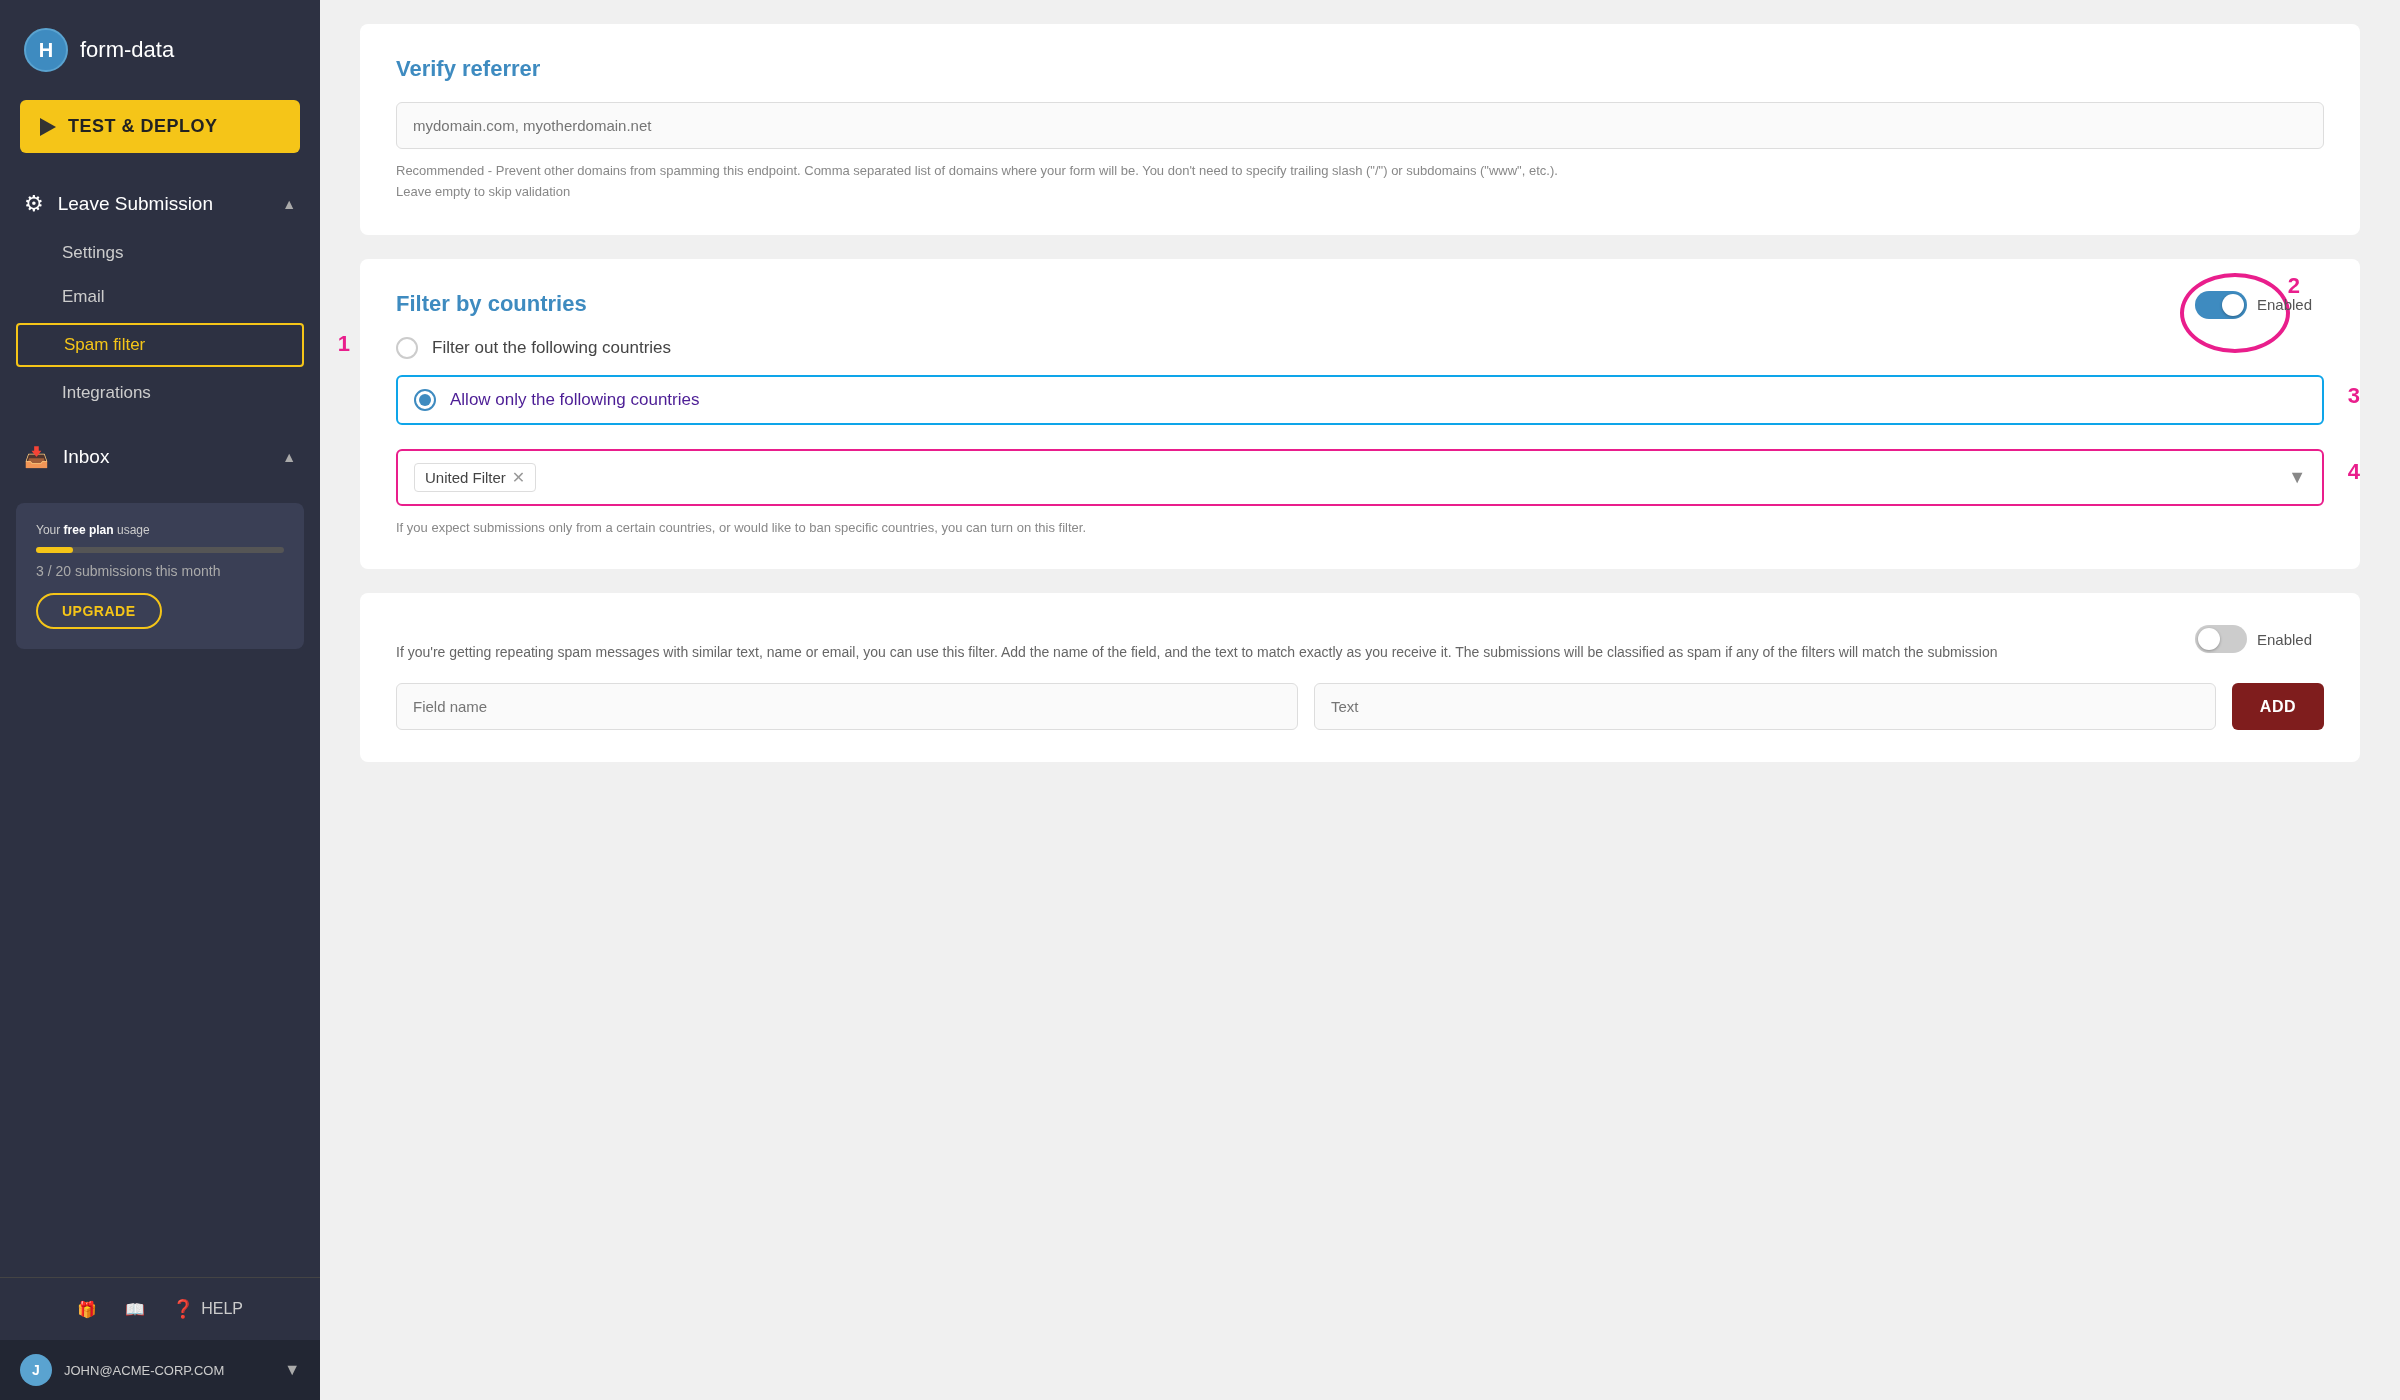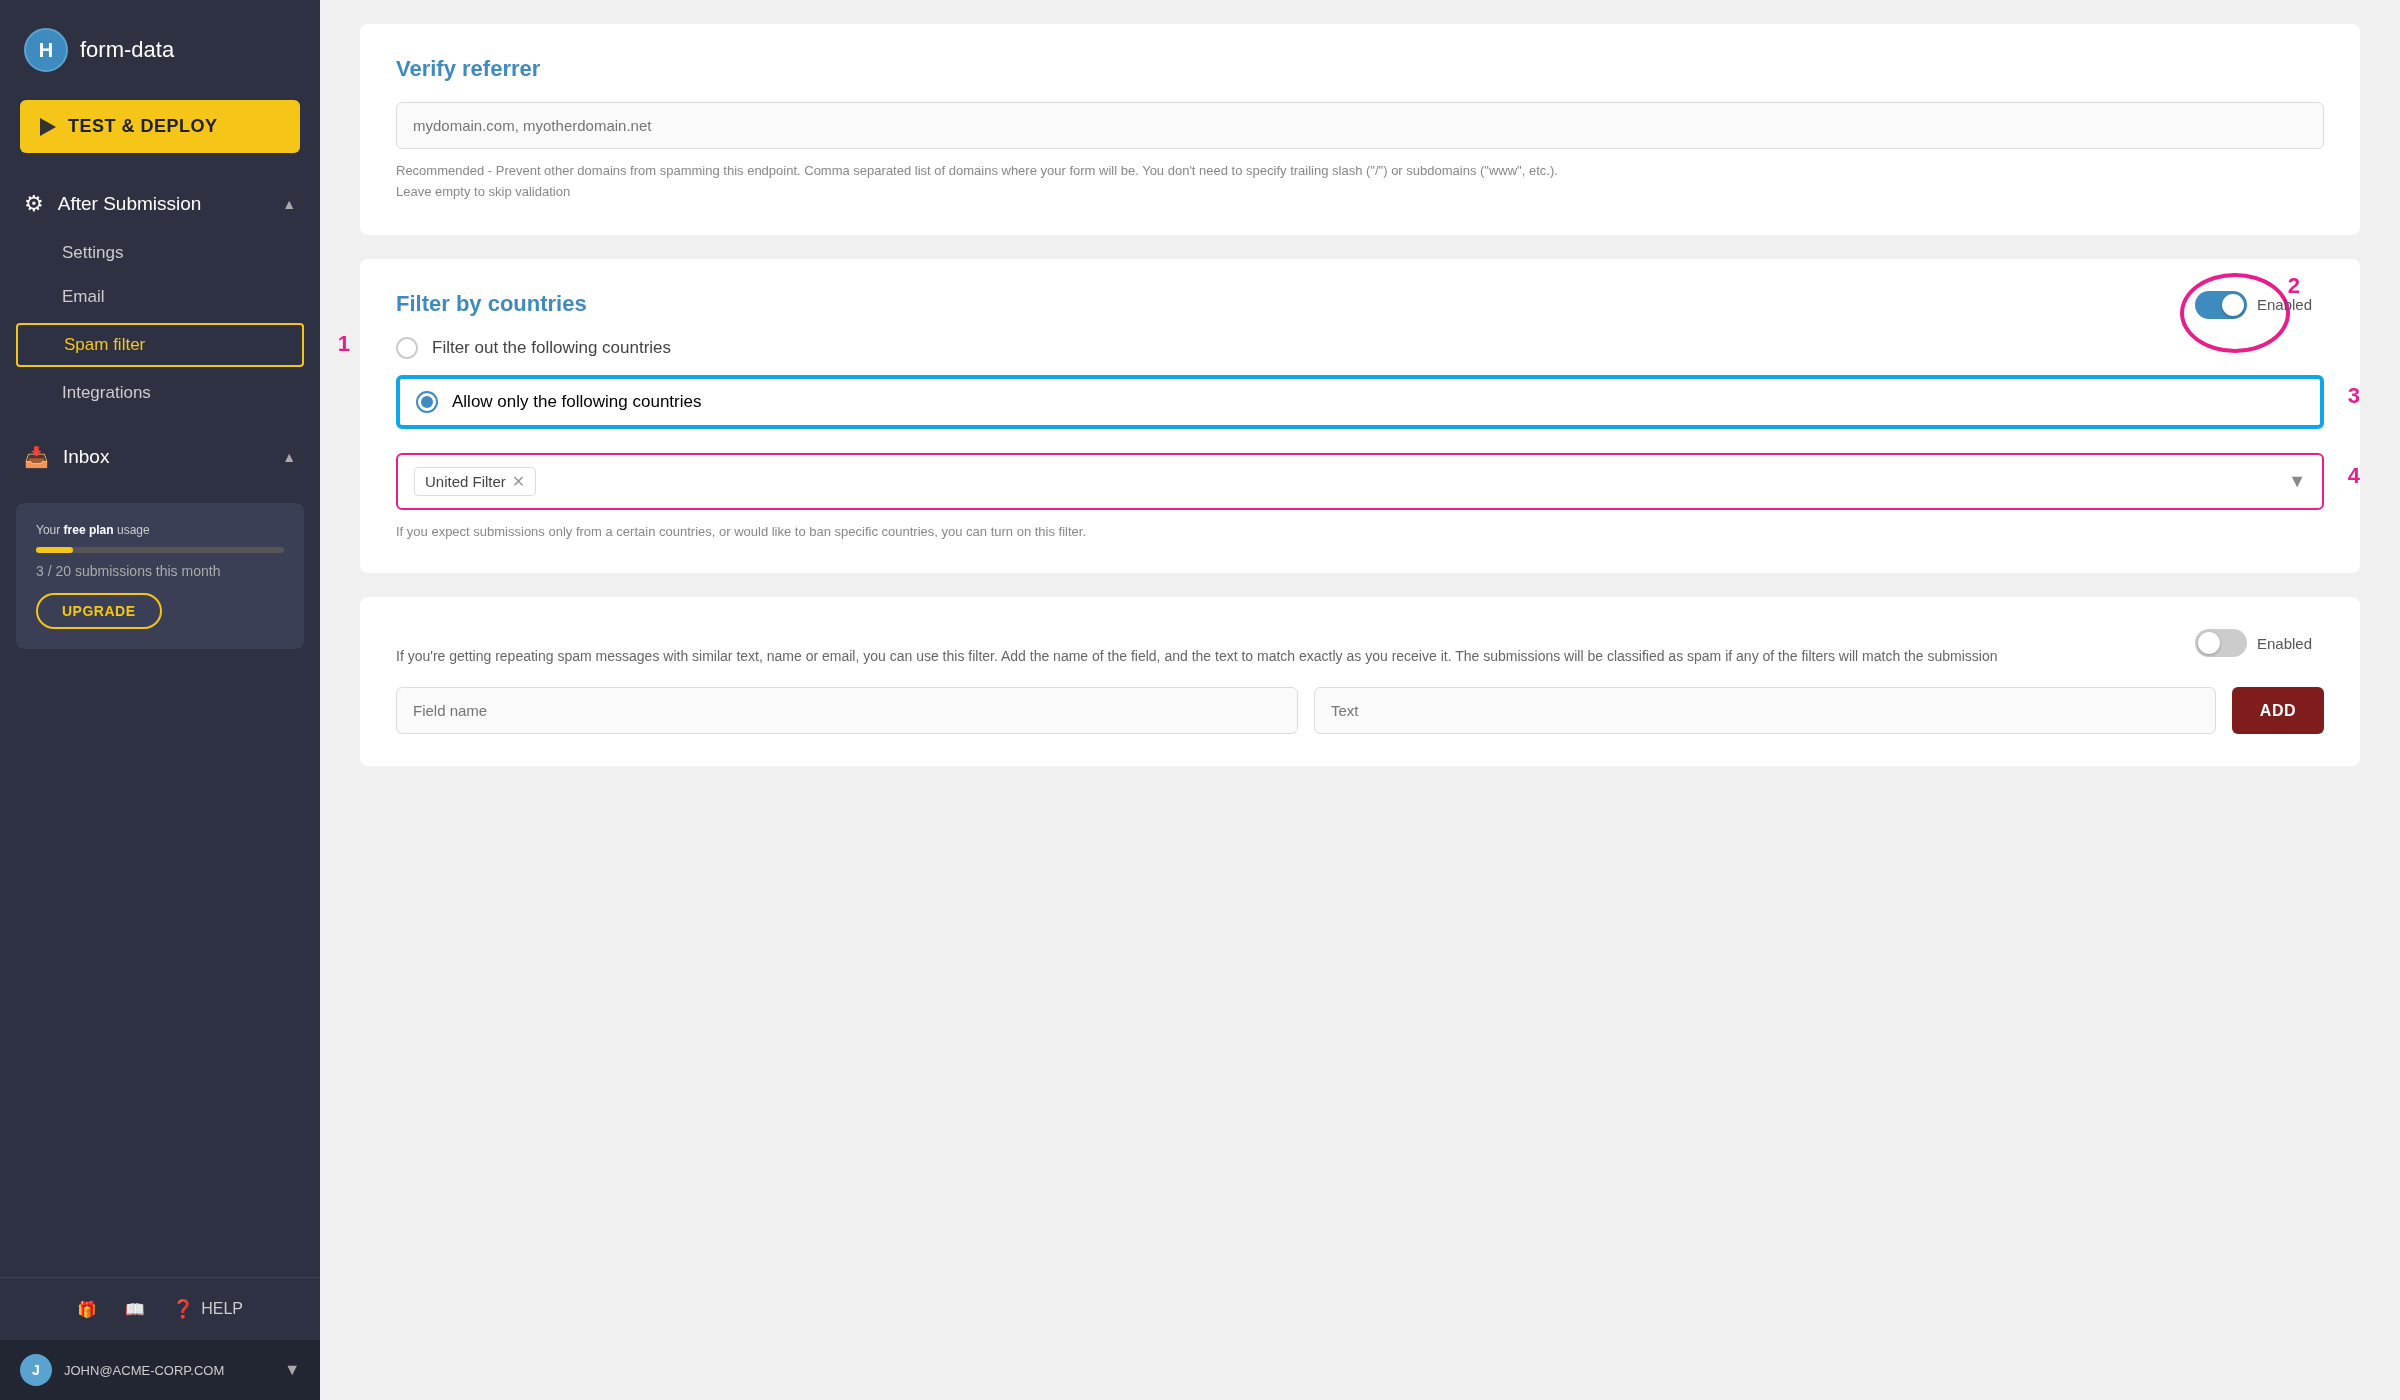--- a/index.html
+++ b/index.html
@@ -271,25 +271,25 @@
       border-color: #3e8bc0;
     }
     .radio-circle.selected::after {
       content: '';
       width: 12px; height: 12px;
       background: #3e8bc0;
       border-radius: 50%;
     }
 
     .radio-box-highlight {
-      border: 4px solid #0ea5e9;
+      border: 2px solid #0ea5e9;
       border-radius: 6px;
       padding: 12px 16px;
       display: flex; align-items: center; gap: 14px;
-      font-size: 17px; color: #000000;
+      font-size: 17px; color: #4c1d95;
       cursor: pointer;
       margin-bottom: 4px;
     }
 
     
     .country-select-wrapper {
       border: 2px solid #e91e8c;
       border-radius: 6px;
       padding: 12px 16px;
       display: flex;
@@ -357,21 +357,21 @@
   </div>
 
   <button class="deploy-btn">
     <div class="play-icon"></div>
     <span>TEST &amp; DEPLOY</span>
   </button>
 
   <div class="nav-section">
     <div class="nav-header">
       <span class="gear-icon">⚙</span>
-      <span>After Submission</span>
+      <span>Leave Submission</span>
       <span class="chevron">▲</span>
     </div>
     <div class="nav-sub-item">Settings</div>
     <div class="nav-sub-item">Email</div>
 
     <div style="position:relative; margin: 4px 0;">
       <div class="nav-sub-item active">Spam filter</div>
       <span class="annotation" style="right: -30px; top: 8px; font-size:22px;">1</span>
     </div>
     <div class="nav-sub-item">Integrations</div>

